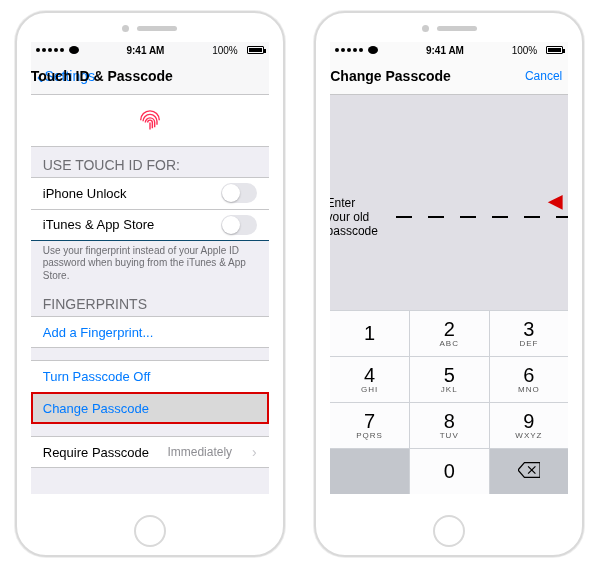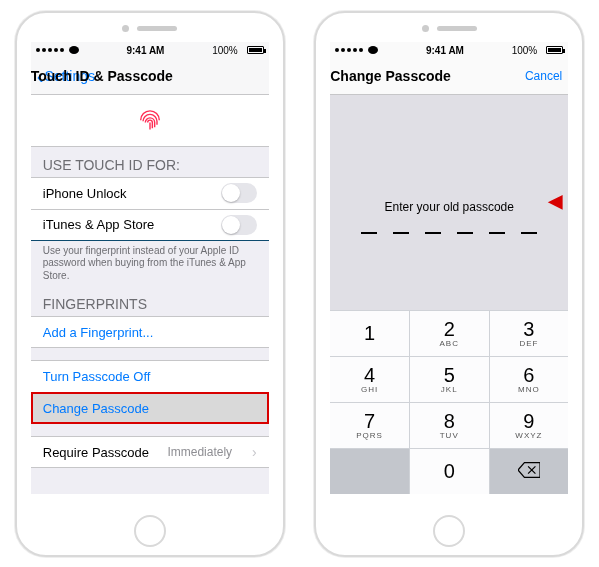--- a/index.html
+++ b/index.html
@@ -140,21 +140,21 @@
   }
   .switch .knob {
     position:absolute; left:1px; top:1px; width:18px; height:18px; background:#fff; border-radius:50%;
     box-shadow: 0 1px 2px rgba(0,0,0,0.25);
   }
 
   .spacer { height:12px; }
 
   
   .content.right { background:#e0dfe5; display:flex; flex-direction:column; }
-  .passcode-area { flex:1; display:flex; flex-direction:column; align-items:center; justify-content:center; gap:18px; padding-top:30px;}
+  .passcode-area { flex:1; display:flex; flex-direction:row; align-items:center; justify-content:center; gap:18px; padding-top:30px;}
   .passcode-prompt { font-size:12px; color:#000; }
   .arrow-indicator { position:absolute; right:6px; color:#d80000; font-size:18px; font-weight:bold; top:148px;}
   .passcode-dashes { display:flex; gap:16px; }
   .passcode-dashes span { display:inline-block; width:16px; height:2px; border-bottom:2px solid #000; }
 
   .keypad {
     background:#cfd2d7; display:grid; grid-template-columns:repeat(3,1fr); gap:1px; padding-top:1px;
   }
   .key {
     background:#fcfcfd; height:45px; display:flex; flex-direction:column; align-items:center; justify-content:center;

